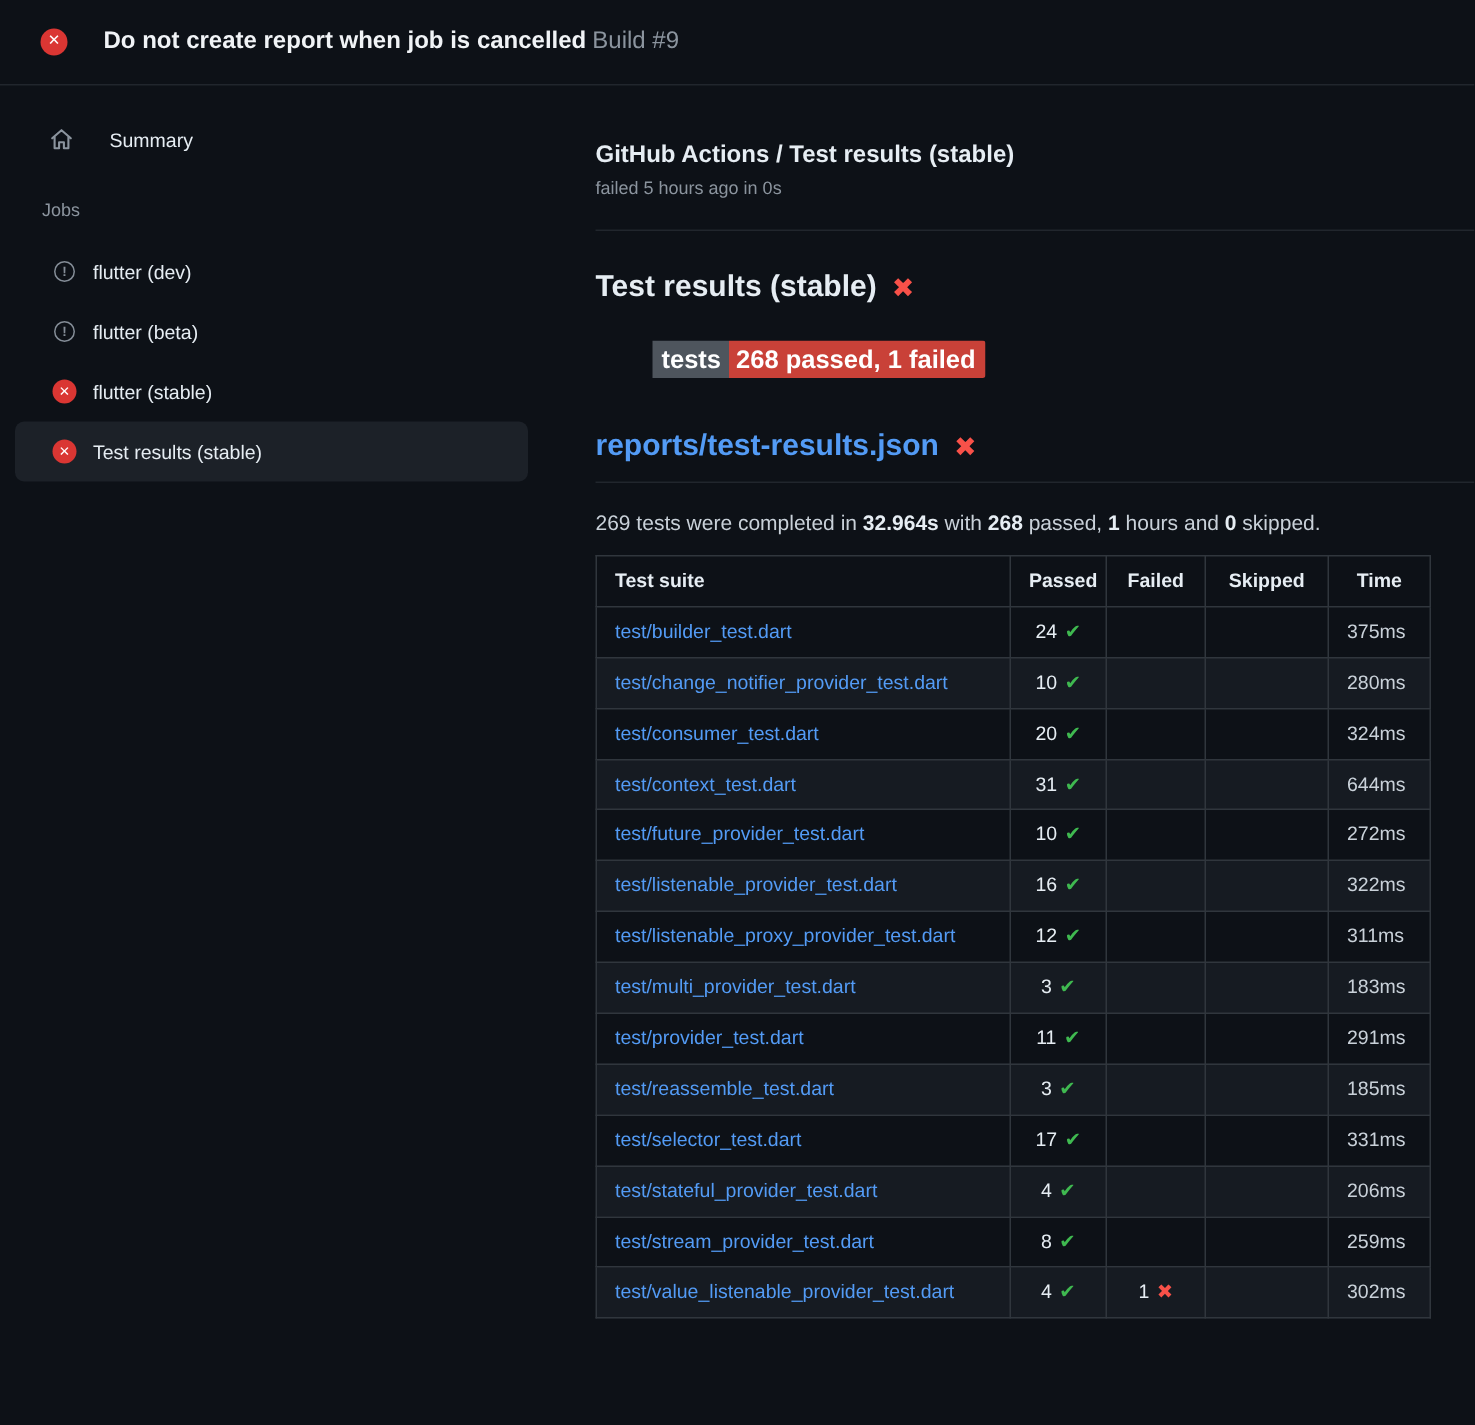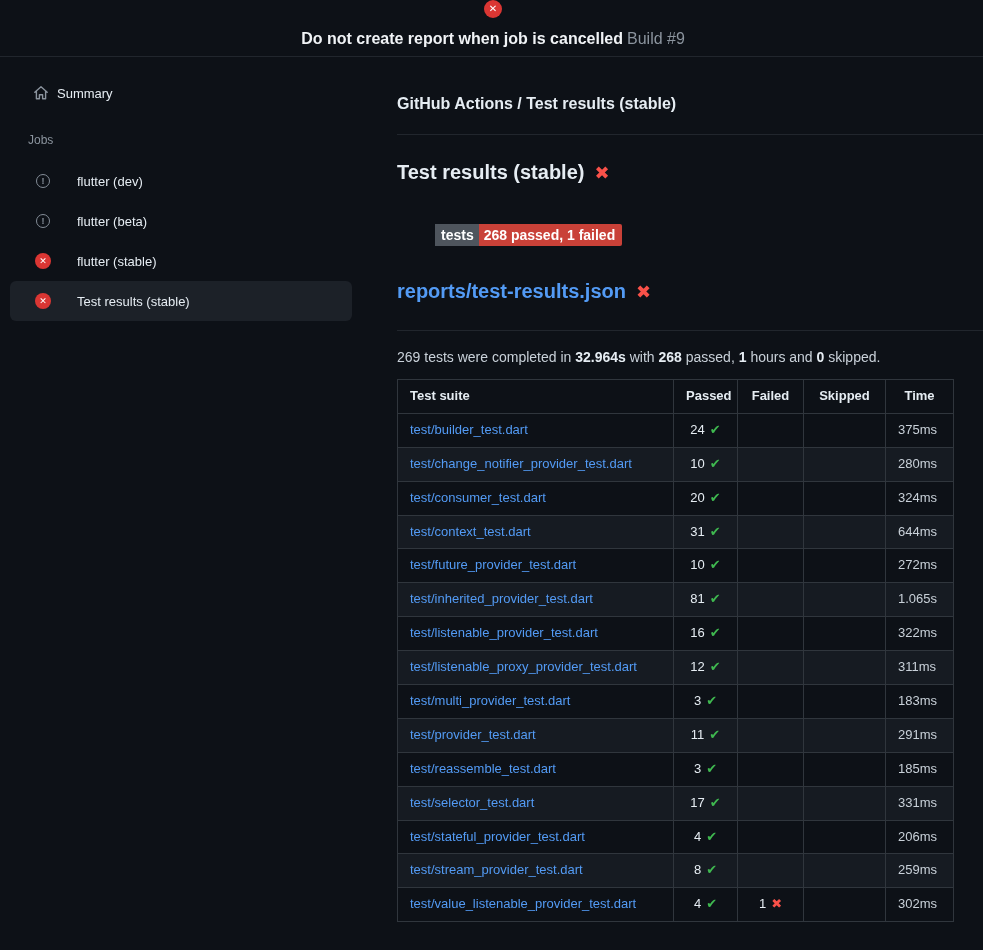--- a/index.html
+++ b/index.html
@@ -7,48 +7,47 @@
   body {
     width:983px; height:950px; overflow:hidden;
     background:var(--bg, #0d1117);
     color:var(--text-primary, #e6edf3);
     font-family:"Liberation Sans","DejaVu Sans",sans-serif;
   }
   a { cursor:pointer; }
 
   
   .top-header {
-    height:57px; display:flex; align-items:center; gap:12px;
+    height:57px; display:flex; align-items:center; gap:24px;
     padding:0 24px 0 27px;
     border-bottom:1px solid var(--divider, #21262d);
-    flex-direction:column;
   }
   .icon-x-circle {
     width:18px; height:18px; flex:none; border-radius:50%;
     background:var(--failed-red, #da3633); color:#fff;
     display:inline-flex; align-items:center; justify-content:center;
     font-size:10px; font-weight:700; line-height:1;
   }
   .icon-x-circle::before { content:"✕"; }
   .run-title { font-size:16px; font-weight:700; color:#f0f3f6; }
   .build-number { color:var(--text-secondary, #8b949e); font-weight:400; margin-left:4px; }
 
   
   .layout { display:flex; align-items:flex-start; }
 
   
   .sidebar { width:370px; flex:none; padding:18px 18px 0 10px; }
   .sidebar-summary {
-    display:flex; align-items:center; gap:8px; height:36px;
+    display:flex; align-items:center; gap:24px; height:36px;
     padding:0 8px 0 23px; border-radius:6px; font-size:13px; cursor:pointer;
   }
   .home-icon { flex:none; }
   .jobs-heading { color:var(--text-secondary, #8b949e); font-size:12px; margin:22px 0 14px 18px; }
   .job-item {
-    display:flex; align-items:center; gap:26px; height:40px;
+    display:flex; align-items:center; gap:11px; height:40px;
     padding:0 8px 0 25px; border-radius:6px; font-size:13px; cursor:pointer;
     color:#e6edf3;
   }
   .job-item.selected { background:var(--selected-bg, #1c2128); }
   .job-icon { width:16px; height:16px; flex:none; display:inline-flex; align-items:center; justify-content:center; }
   .job-icon .icon-x-circle { width:16px; height:16px; font-size:9px; }
   .icon-cancel-circle {
     width:14px; height:14px; border-radius:50%;
     border:1.5px solid var(--muted-icon, #848d97);
     display:inline-flex; align-items:center; justify-content:center;
@@ -63,28 +62,28 @@
   .divider { border:none; border-top:1px solid var(--divider, #21262d); margin-top:21px; }
 
   .section-title {
     margin-top:26px; font-size:20px; font-weight:700;
     display:flex; align-items:center; gap:10px;
   }
   .red-x { color:var(--danger-red, #f85149); font-weight:900; font-size:18px; line-height:1; }
   .red-x::before { content:"✖"; }
 
   .badge {
-    display:inline-flex; margin-top:40px; border-radius:2px; overflow:hidden;
-    font-size:14px; font-weight:600; color:#fff; line-height:1;padding-left:38px;
+    display:inline-flex; margin-top:24px; border-radius:2px; overflow:hidden;
+    font-size:17px; font-weight:600; color:#fff; line-height:1;padding-left:38px;
   }
   .badge-label { background:var(--badge-gray, #4e555d); padding:4px 5px 4px 6px; }
   .badge-value { background:var(--badge-red, #c94138); padding:4px 7px 4px 5px; }
 
   .report-heading {
-    margin-top:34px; padding-bottom:27px;
+    margin-top:34px; padding-bottom:12px;
     border-bottom:1px solid var(--divider, #21262d);
     font-size:20px; font-weight:700;
     display:flex; align-items:center; gap:10px;
   }
   .report-heading a { color:var(--link-blue, #539bf5); text-decoration:none; }
 
   .summary-text { margin-top:18px; font-size:14px; color:#c9d1d9; }
   .summary-text .b { font-weight:700; color:#e6edf3; }
 
   
@@ -149,20 +148,21 @@
       <span class="icon-x-circle"></span>
 
     </span>
     <span class="job-label">Test results (stable)</span>
   </div>
       </nav>
   </aside>
 
   <main>
     <div class="breadcrumb">GitHub Actions / Test results (stable)</div>
+    <div class="status-line">failed 5 hours ago in 0s</div>
     <hr class="divider">
 
     <h2 class="section-title">
       <span>Test results (stable)</span>
       <span class="red-x"></span>
     </h2>
 
     <div class="badge">
       <span class="badge-label">tests</span>
       <span class="badge-value">268 passed, 1 failed</span>
@@ -222,27 +222,20 @@
     <td class="col-time">644ms</td>
   </tr>
           <tr class="result-row">
     <td class="col-suite"><a class="suite-link">test/future_provider_test.dart</a></td>
     <td class="col-passed"><span class="count">10</span><span class="check"></span></td>
     <td class="col-failed"><span class="count"></span></td>
     <td class="col-skipped"><span class="count"></span></td>
     <td class="col-time">272ms</td>
   </tr>
           <tr class="result-row">
-    <td class="col-suite"><a class="suite-link">test/inherited_provider_test.dart</a></td>
-    <td class="col-passed"><span class="count">81</span><span class="check"></span></td>
-    <td class="col-failed"><span class="count"></span></td>
-    <td class="col-skipped"><span class="count"></span></td>
-    <td class="col-time">1.065s</td>
-  </tr>
-          <tr class="result-row">
     <td class="col-suite"><a class="suite-link">test/listenable_provider_test.dart</a></td>
     <td class="col-passed"><span class="count">16</span><span class="check"></span></td>
     <td class="col-failed"><span class="count"></span></td>
     <td class="col-skipped"><span class="count"></span></td>
     <td class="col-time">322ms</td>
   </tr>
           <tr class="result-row">
     <td class="col-suite"><a class="suite-link">test/listenable_proxy_provider_test.dart</a></td>
     <td class="col-passed"><span class="count">12</span><span class="check"></span></td>
     <td class="col-failed"><span class="count"></span></td>

